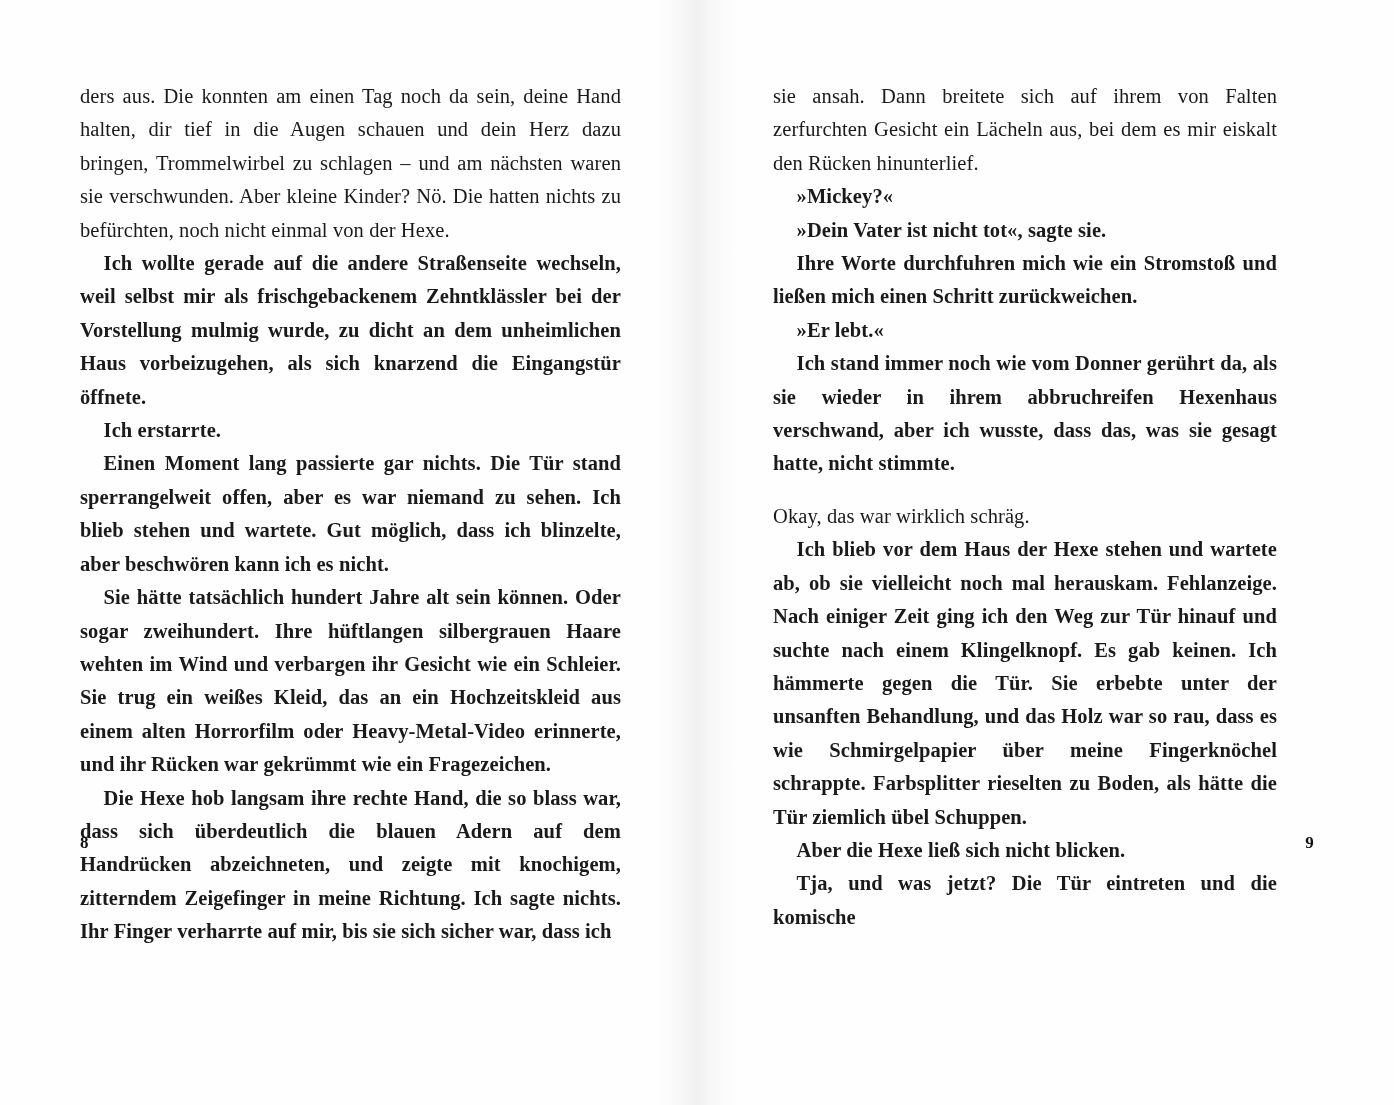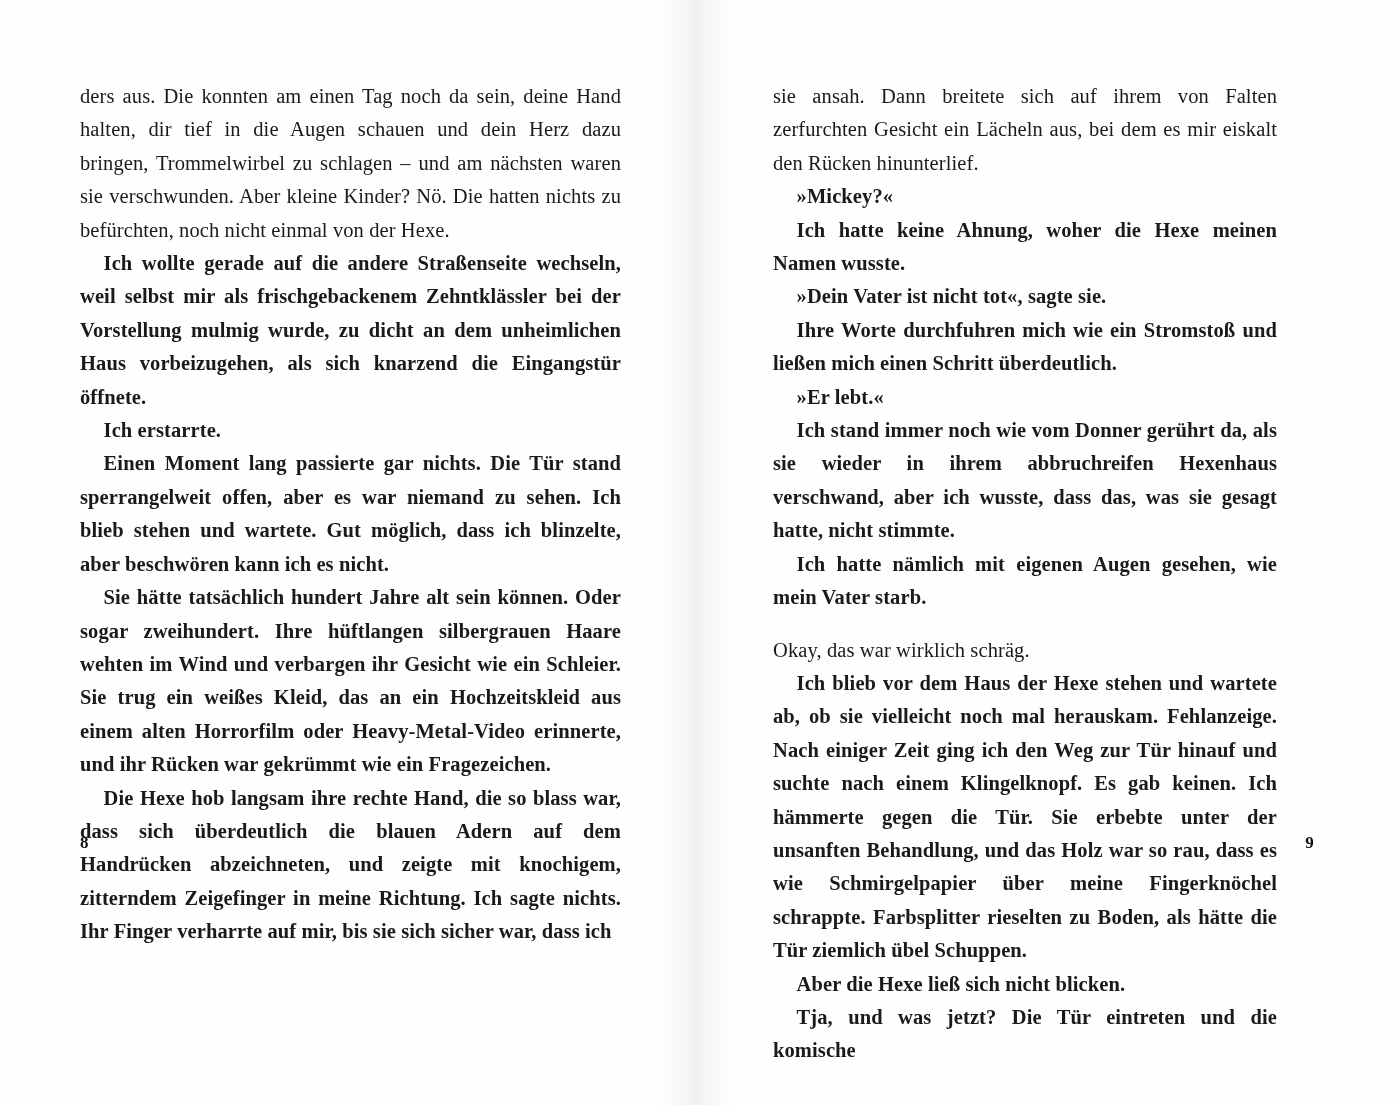--- a/index.html
+++ b/index.html
@@ -97,26 +97,24 @@
         <p class="para indent">Sie hätte tatsächlich hundert Jahre alt sein können. Oder sogar zweihundert. Ihre hüftlangen silbergrauen Haare wehten im Wind und verbargen ihr Gesicht wie ein Schleier. Sie trug ein weißes Kleid, das an ein Hochzeitskleid aus einem alten Horrorfilm oder Heavy-Metal-Video erinnerte, und ihr Rücken war gekrümmt wie ein Fragezeichen.</p>
         <p class="para indent">Die Hexe hob langsam ihre rechte Hand, die so blass war, dass sich überdeutlich die blauen Adern auf dem Handrücken abzeichneten, und zeigte mit knochigem, zitterndem Zeigefinger in meine Richtung. Ich sagte nichts. Ihr Finger verharrte auf mir, bis sie sich sicher war, dass ich</p>
       </div>
     <div class="folio folio-left">8</div>
   </div>
 
   <div class="page page-right">
     <div class="text-block" id="right-text">
         <p class="para">sie ansah. Dann breitete sich auf ihrem von Falten zerfurchten Gesicht ein Lächeln aus, bei dem es mir eiskalt den Rücken hinunterlief.</p>
         <p class="para indent">»Mickey?«</p>
-        <p class="para indent">Ich hatte keine Ahnung, woher die Hexe meinen Namen wusste.</p>
         <p class="para indent">»Dein Vater ist nicht tot«, sagte sie.</p>
-        <p class="para indent">Ihre Worte durchfuhren mich wie ein Stromstoß und ließen mich einen Schritt überdeutlich.</p>
+        <p class="para indent">Ihre Worte durchfuhren mich wie ein Stromstoß und ließen mich einen Schritt zurückweichen.</p>
         <p class="para indent">»Er lebt.«</p>
         <p class="para indent">Ich stand immer noch wie vom Donner gerührt da, als sie wieder in ihrem abbruchreifen Hexenhaus verschwand, aber ich wusste, dass das, was sie gesagt hatte, nicht stimmte.</p>
-        <p class="para indent">Ich hatte nämlich mit eigenen Augen gesehen, wie mein Vater starb.</p>
         <p class="para spacer-before">Okay, das war wirklich schräg.</p>
         <p class="para indent">Ich blieb vor dem Haus der Hexe stehen und wartete ab, ob sie vielleicht noch mal herauskam. Fehlanzeige. Nach einiger Zeit ging ich den Weg zur Tür hinauf und suchte nach einem Klingelknopf. Es gab keinen. Ich hämmerte gegen die Tür. Sie erbebte unter der unsanften Behandlung, und das Holz war so rau, dass es wie Schmirgelpapier über meine Fingerknöchel schrappte. Farbsplitter rieselten zu Boden, als hätte die Tür ziemlich übel Schuppen.</p>
         <p class="para indent">Aber die Hexe ließ sich nicht blicken.</p>
         <p class="para indent">Tja, und was jetzt? Die Tür eintreten und die komische</p>
       </div>
     <div class="folio folio-right">9</div>
   </div>
 
   <div class="gutter-shade"></div>
 </div>

